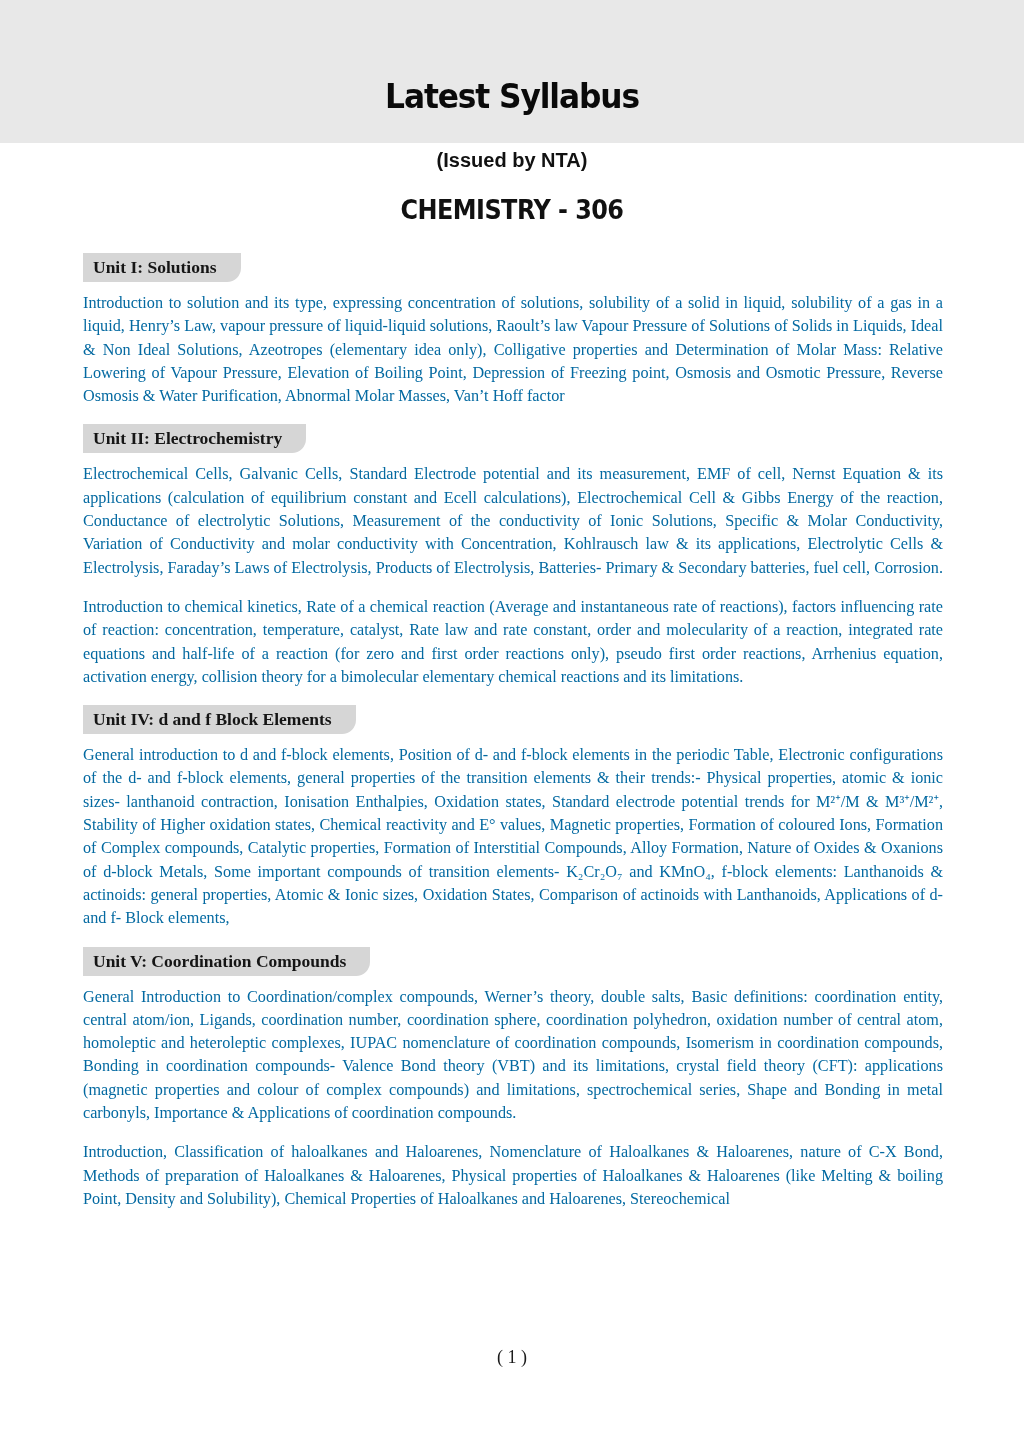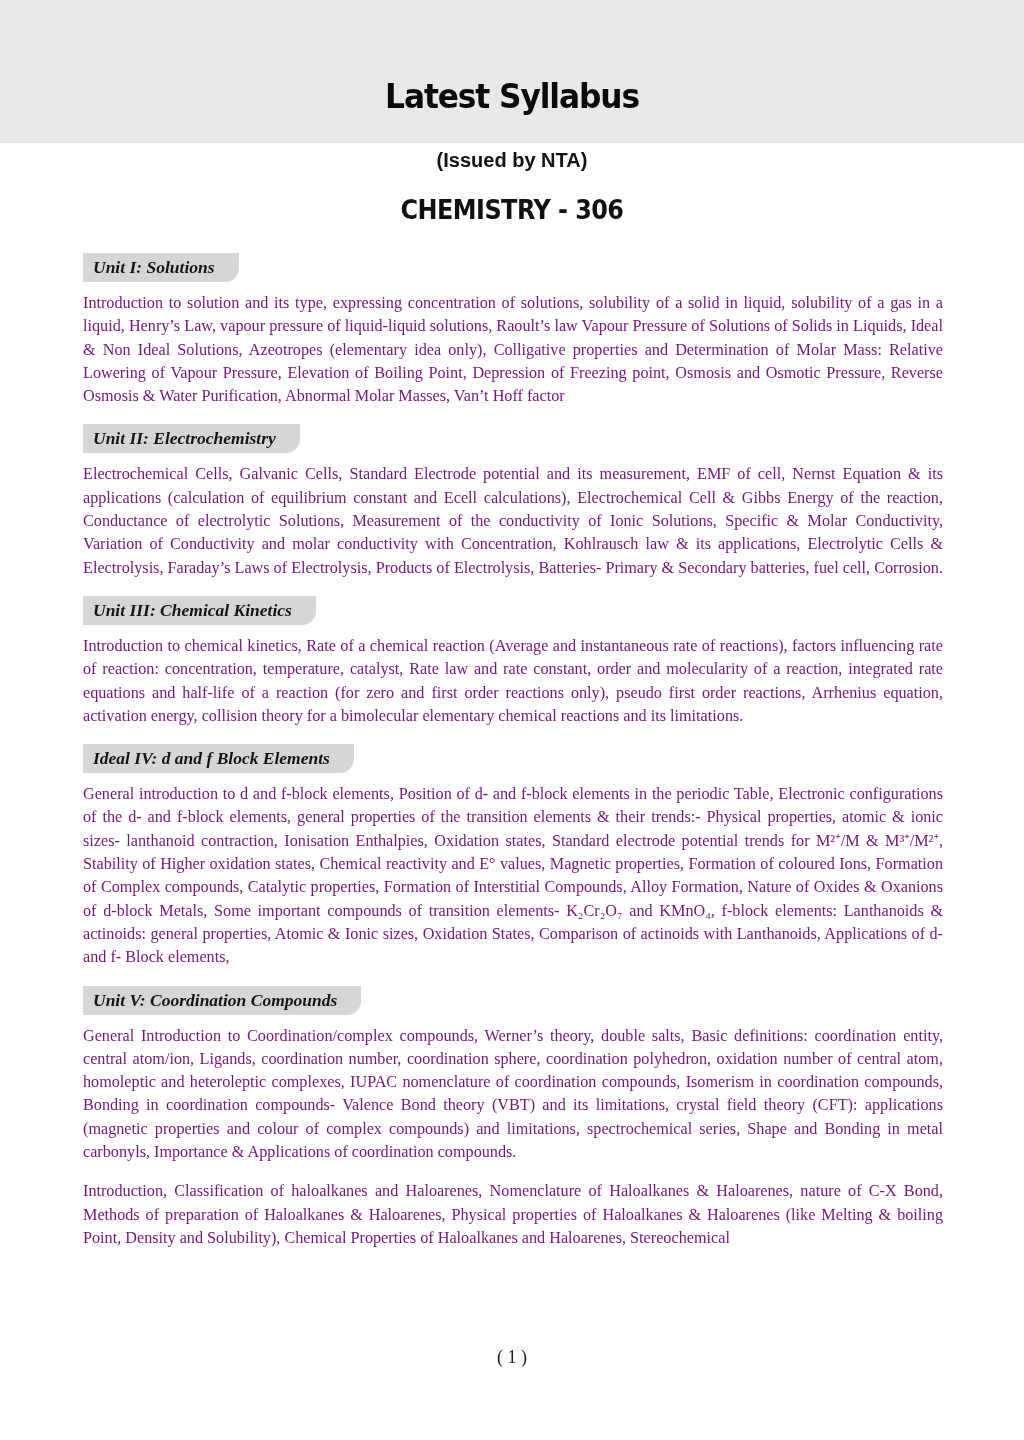--- a/index.html
+++ b/index.html
@@ -24,26 +24,26 @@
     letter-spacing: -0.6px; color: #111; transform: scaleX(0.92);
   }
   .content {
     position: absolute; left: 83px; top: 253px; width: 860px;
   }
   .unit { margin: 0; }
   .unit-tab {
     display: inline-block; background: #d6d6d6; padding: 3px 24px 4px 10px;
     border-bottom-right-radius: 14px;
     font-family: "Liberation Serif", serif; font-weight: bold; font-size: 17.5px;
-    color: #151515; line-height: 22px; font-style: italic;
+    color: #151515; line-height: 22px;
   }
   .unit-body {
     margin: 10px 0 0 0;
     font-family: "Liberation Serif", serif; font-size: 16.2px; line-height: 23.3px;
-    text-align: justify; text-align-last: left; color: #701a75;
+    text-align: justify; text-align-last: left; color: #0369a1;
   }
   .unit + .unit { margin-top: 16px; }
   .page-number {
     position: absolute; left: 0; top: 1347px; width: 1024px; text-align: center;
     font-family: "Liberation Serif", serif; font-size: 18px; color: #1a1a1a;
   }
 </style>
 </head>
 <body>
 
@@ -55,25 +55,24 @@
 <div class="content">
   <section class="unit">
     <div class="unit-tab">Unit I: Solutions</div>
     <p class="unit-body">Introduction to solution and its type, expressing concentration of solutions, solubility of a solid in liquid, solubility of a gas in a liquid, Henry’s Law, vapour pressure of liquid-liquid solutions, Raoult’s law Vapour Pressure of Solutions of Solids in Liquids, Ideal &amp; Non Ideal Solutions, Azeotropes (elementary idea only), Colligative properties and Determination of Molar Mass: Relative Lowering of Vapour Pressure, Elevation of Boiling Point, Depression of Freezing point, Osmosis and Osmotic Pressure, Reverse Osmosis &amp; Water Purification, Abnormal Molar Masses, Van’t Hoff factor</p>
   </section>
   <section class="unit">
     <div class="unit-tab">Unit II: Electrochemistry</div>
     <p class="unit-body">Electrochemical Cells, Galvanic Cells, Standard Electrode potential and its measurement, EMF of cell, Nernst Equation &amp; its applications (calculation of equilibrium constant and Ecell calculations), Electrochemical Cell &amp; Gibbs Energy of the reaction, Conductance of electrolytic Solutions, Measurement of the conductivity of Ionic Solutions, Specific &amp; Molar Conductivity, Variation of Conductivity and molar conductivity with Concentration, Kohlrausch law &amp; its applications, Electrolytic Cells &amp; Electrolysis, Faraday’s Laws of Electrolysis, Products of Electrolysis, Batteries- Primary &amp; Secondary batteries, fuel cell, Corrosion.</p>
   </section>
   <section class="unit">
-    <div class="unit-tab">Unit III: Chemical Kinetics</div>
     <p class="unit-body">Introduction to chemical kinetics, Rate of a chemical reaction (Average and instantaneous rate of reactions), factors influencing rate of reaction: concentration, temperature, catalyst, Rate law and rate constant, order and molecularity of a reaction, integrated rate equations and half-life of a reaction (for zero and first order reactions only), pseudo first order reactions, Arrhenius equation, activation energy, collision theory for a bimolecular elementary chemical reactions and its limitations.</p>
   </section>
   <section class="unit">
-    <div class="unit-tab">Ideal IV: d and f Block Elements</div>
+    <div class="unit-tab">Unit IV: d and f Block Elements</div>
     <p class="unit-body">General introduction to d and f-block elements, Position of d- and f-block elements in the periodic Table, Electronic configurations of the d- and f-block elements, general properties of the transition elements &amp; their trends:- Physical properties, atomic &amp; ionic sizes- lanthanoid contraction, Ionisation Enthalpies, Oxidation states, Standard electrode potential trends for M²⁺/M &amp; M³⁺/M²⁺, Stability of Higher oxidation states, Chemical reactivity and E° values, Magnetic properties, Formation of coloured Ions, Formation of Complex compounds, Catalytic properties, Formation of Interstitial Compounds, Alloy Formation, Nature of Oxides &amp; Oxanions of d-block Metals, Some important compounds of transition elements- K₂Cr₂O₇ and KMnO₄, f-block elements: Lanthanoids &amp; actinoids: general properties, Atomic &amp; Ionic sizes, Oxidation States, Comparison of actinoids with Lanthanoids, Applications of d-and f- Block elements,</p>
   </section>
   <section class="unit">
     <div class="unit-tab">Unit V: Coordination Compounds</div>
     <p class="unit-body">General Introduction to Coordination/complex compounds, Werner’s theory, double salts, Basic definitions: coordination entity, central atom/ion, Ligands, coordination number, coordination sphere, coordination polyhedron, oxidation number of central atom, homoleptic and heteroleptic complexes, IUPAC nomenclature of coordination compounds, Isomerism in coordination compounds, Bonding in coordination compounds- Valence Bond theory (VBT) and its limitations, crystal field theory (CFT): applications (magnetic properties and colour of complex compounds) and limitations, spectrochemical series, Shape and Bonding in metal carbonyls, Importance &amp; Applications of coordination compounds.</p>
   </section>
   <section class="unit">
     <p class="unit-body">Introduction, Classification of haloalkanes and Haloarenes, Nomenclature of Haloalkanes &amp; Haloarenes, nature of C-X Bond, Methods of preparation of Haloalkanes &amp; Haloarenes, Physical properties of Haloalkanes &amp; Haloarenes (like Melting &amp; boiling Point, Density and Solubility), Chemical Properties of Haloalkanes and Haloarenes, Stereochemical</p>
   </section>
 </div>

